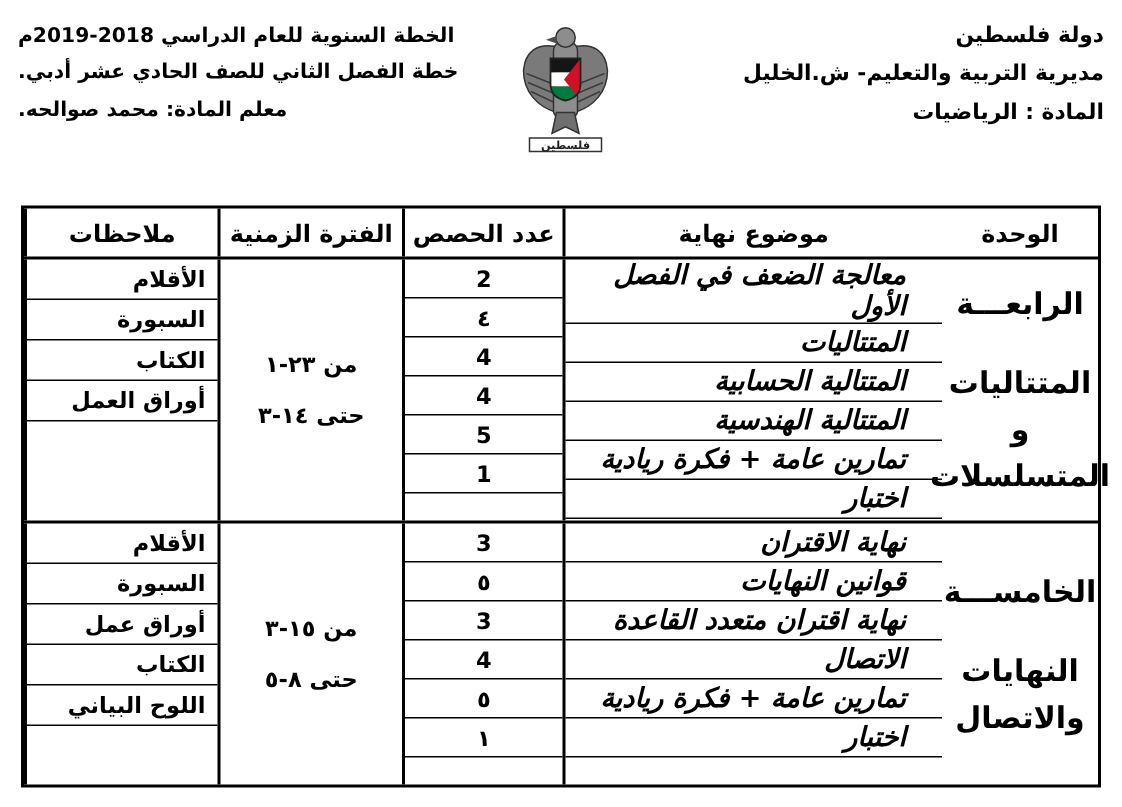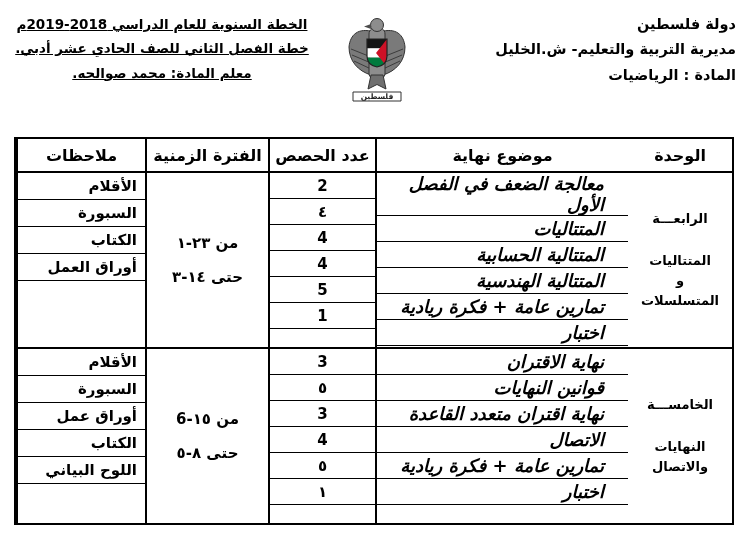--- a/index.html
+++ b/index.html
@@ -13,21 +13,21 @@
     background:#fff; color:#000; direction:rtl;
     font-weight:700; overflow:hidden;
   }
 
   
   .header {
     position:absolute; top:12px; right:12px; left:12px;
     display:flex; justify-content:space-between; align-items:flex-start;
   }
   .hdr-right { width:295px; font-size:14.5px; line-height:1.75; text-align:right; }
-  .hdr-left  { width:300px; font-size:13.5px; line-height:1.8; text-align:center;text-decoration:underline; }
+  .hdr-left  { width:300px; font-size:13.5px; line-height:1.8; text-align:left; }
   .emblem { width:66px; height:92px; display:flex; justify-content:center; }
 
   
   .table {
     position:absolute; top:137px; right:14px;
     width:720px; height:388px;
     border:2px solid #000;
     display:flex; flex-direction:column;
   }
   .thead { display:flex; flex:0 0 34px; border-bottom:2px solid #000; }
@@ -38,21 +38,21 @@
   .w-num   { width:107px; }
   .w-time  { width:123px; }
   .w-notes { flex:1; min-width:0; }
   .bL { border-left:2px solid #000;text-align:right; }
 
   .section { display:flex; flex:1; min-height:0; }
   .sec1 { border-bottom:2px solid #000; }
 
   .unit-cell {
     display:flex; flex-direction:column; align-items:center; justify-content:center;
-    font-size:13px; line-height:1.55; text-align:center;
+    font-size:20px; line-height:1.55; text-align:center;
   }
   .unit-gap { height:22px; }
 
   .colstack { display:flex; flex-direction:column; }
   .row { flex:0 0 26px; border-bottom:1.5px solid #000; display:flex; align-items:center; }
   .topic-row { justify-content:flex-start; padding-right:24px; font-size:18px;font-style:italic; }
   .num-row   { justify-content:center; font-size:15px; }
   .note-row  { flex:0 0 27px; justify-content:flex-start; padding-right:8px; font-size:15px; }
   .filler { flex:1; }
 
@@ -191,21 +191,21 @@
         <div class="row num-row">3</div>
         <div class="row num-row">٥</div>
         <div class="row num-row">3</div>
         <div class="row num-row">4</div>
         <div class="row num-row">٥</div>
         <div class="row num-row">١</div>
         <div class="filler"></div>
       </div>
 
       <div class="w-time bL time-cell">
-        <div>من ١٥-6</div>
+        <div>من ١٥-٣</div>
         <div>حتى ٨-٥</div>
       </div>
 
       <div class="w-notes bL colstack">
         <div class="row note-row">الأقلام</div>
         <div class="row note-row">السبورة</div>
         <div class="row note-row">أوراق عمل</div>
         <div class="row note-row">الكتاب</div>
         <div class="row note-row">اللوح البياني</div>
         <div class="filler"></div>

